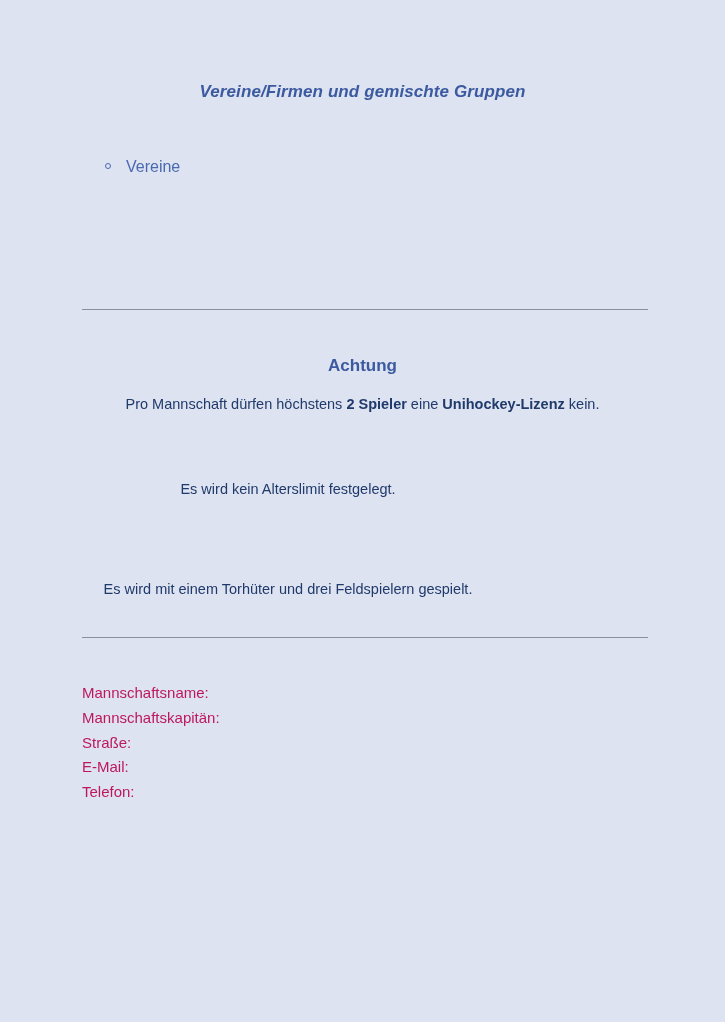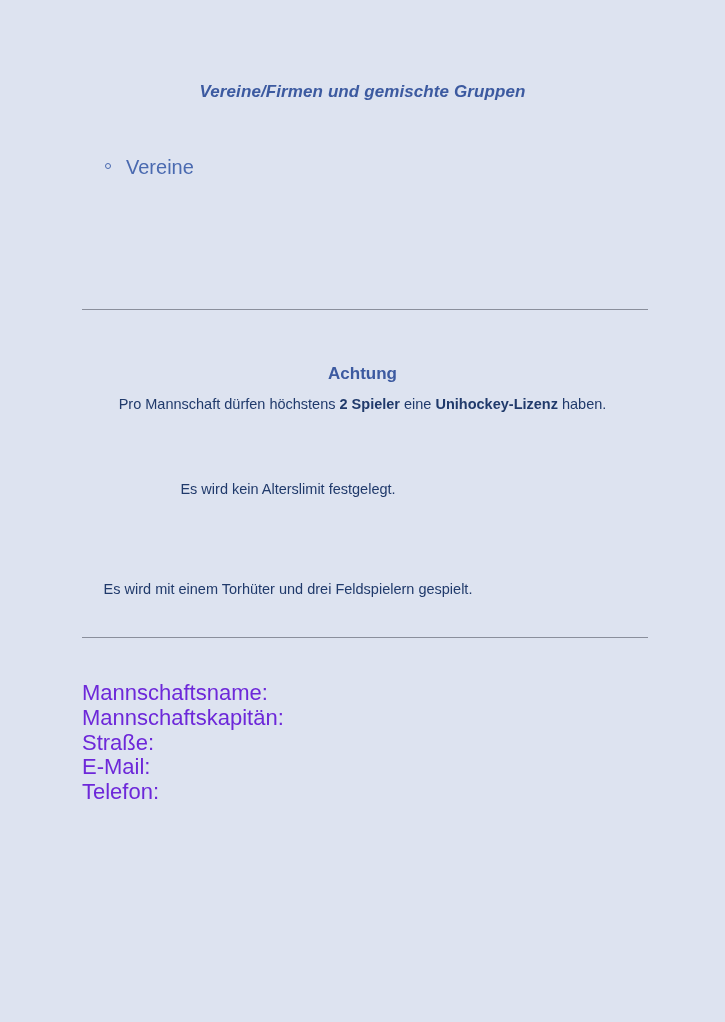--- a/index.html
+++ b/index.html
@@ -35,21 +35,21 @@
   .bullet-list {
     position: absolute;
     top: 155px;
     left: 100px;
     list-style: none;
     margin: 0;
     padding: 0;
   }
   .bullet-list li {
     position: relative;
-    font-size: 20px;
+    font-size: 16px;
     color: #4a6ab0;
     line-height: 24.5px;
     padding-left: 26px;
   }
   .bullet-marker {
     position: absolute;
     left: 5px;
     top: 8px;
     width: 6px;
     height: 6px;
@@ -69,21 +69,20 @@
 
   .section-heading {
     position: absolute;
     top: 356px;
     left: 0;
     width: 725px;
     text-align: center;
     font-size: 17px;
     font-weight: bold;
     color: #3c5aa0;
-    margin-top: 8px;
   }
   .para {
     position: absolute;
     left: 0;
     width: 576px;
     text-align: center;
     font-size: 14.5px;
     color: #203a6b;
     line-height: 21px;
   }
@@ -92,22 +91,22 @@
   .para-3 { top: 554px; margin-top: 25px; }
   .para b {
     font-weight: bold;
   }
   .fields {
     position: absolute;
     top: 681px;
     left: 82px;
   }
   .field-line {
-    font-size: 22px;
-    color: #6d28d9;
+    font-size: 15px;
+    color: #be185d;
     line-height: 24.8px;
     white-space: pre;
   }
 </style>
 </head>
 <body>
 
 <div class="page">
 
   <div class="doc-title">Vereine/Firmen und gemischte Gruppen</div>
@@ -117,21 +116,21 @@
       <span class="bullet-marker"></span>
       <span>Vereine</span>
     </li>
   </ul>
 
   <div class="divider divider-1"></div>
 
   <div class="section-heading">Achtung</div>
 
   <div class="para para-1">
-    <span>Pro Mannschaft dürfen höchstens </span><b>2 Spieler</b><span> eine </span><b>Unihockey-Lizenz</b><span> haben.</span>
+    <span>Pro Mannschaft dürfen höchstens </span><b>2 Spieler</b><span> eine </span><b>Unihockey-Lizenz</b><span> kein.</span>
   </div>
 
   <div class="para para-2">Es wird kein Alterslimit festgelegt.</div>
 
   <div class="para para-3">Es wird mit einem Torhüter und drei Feldspielern gespielt.</div>
 
   <div class="divider divider-2"></div>
 
   <div class="fields">
     <div class="field-line">Mannschaftsname:</div>

